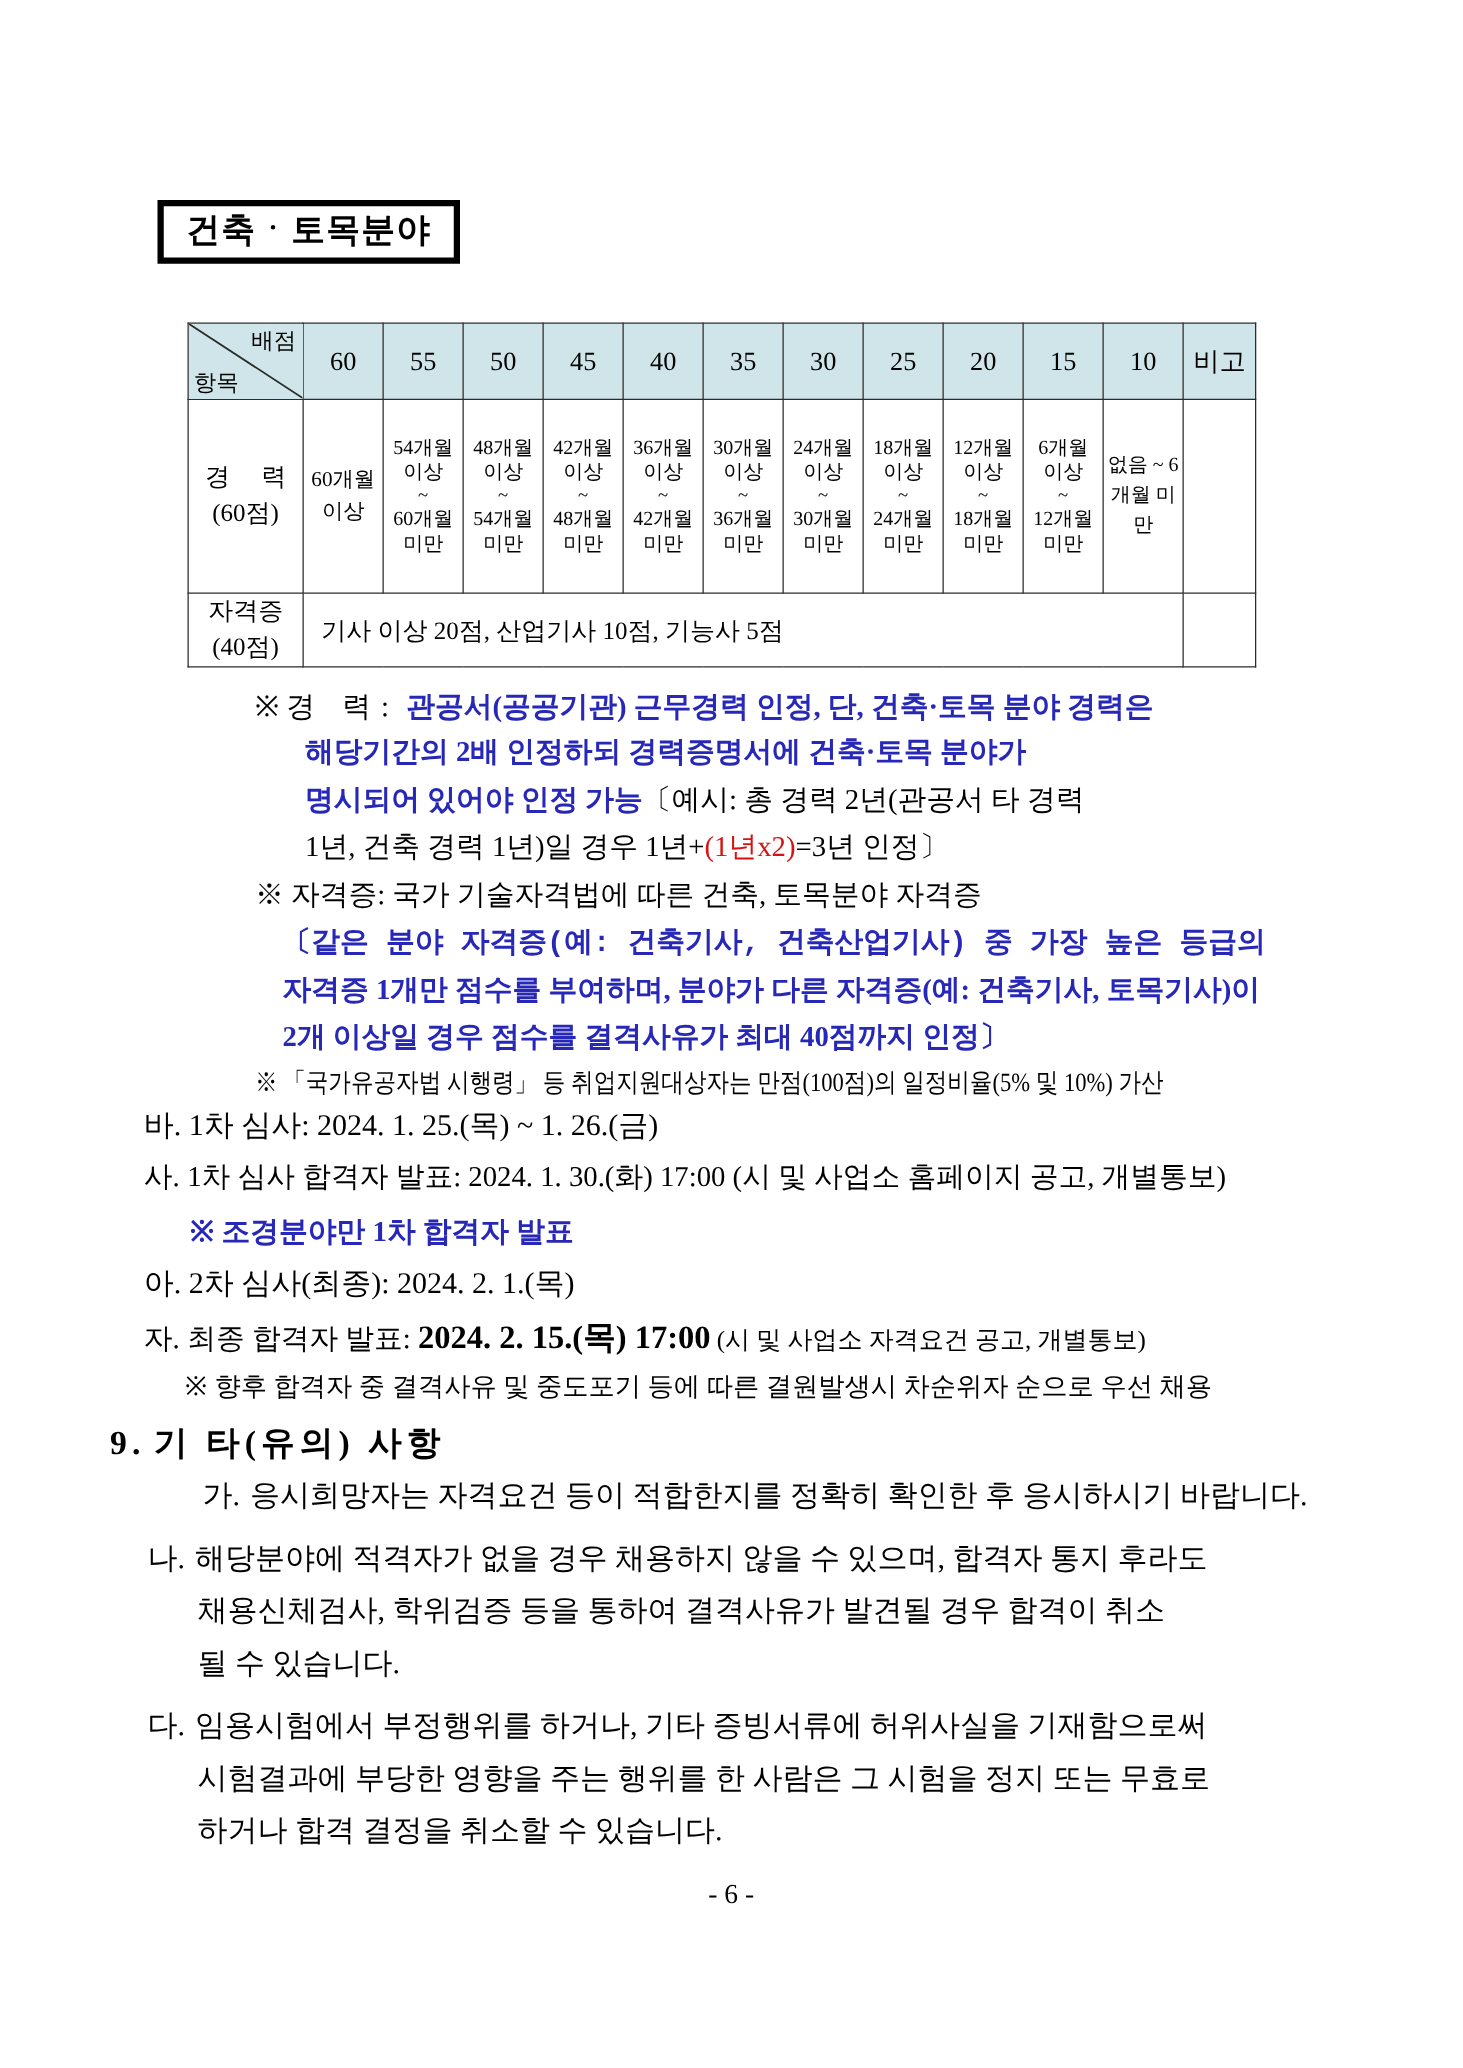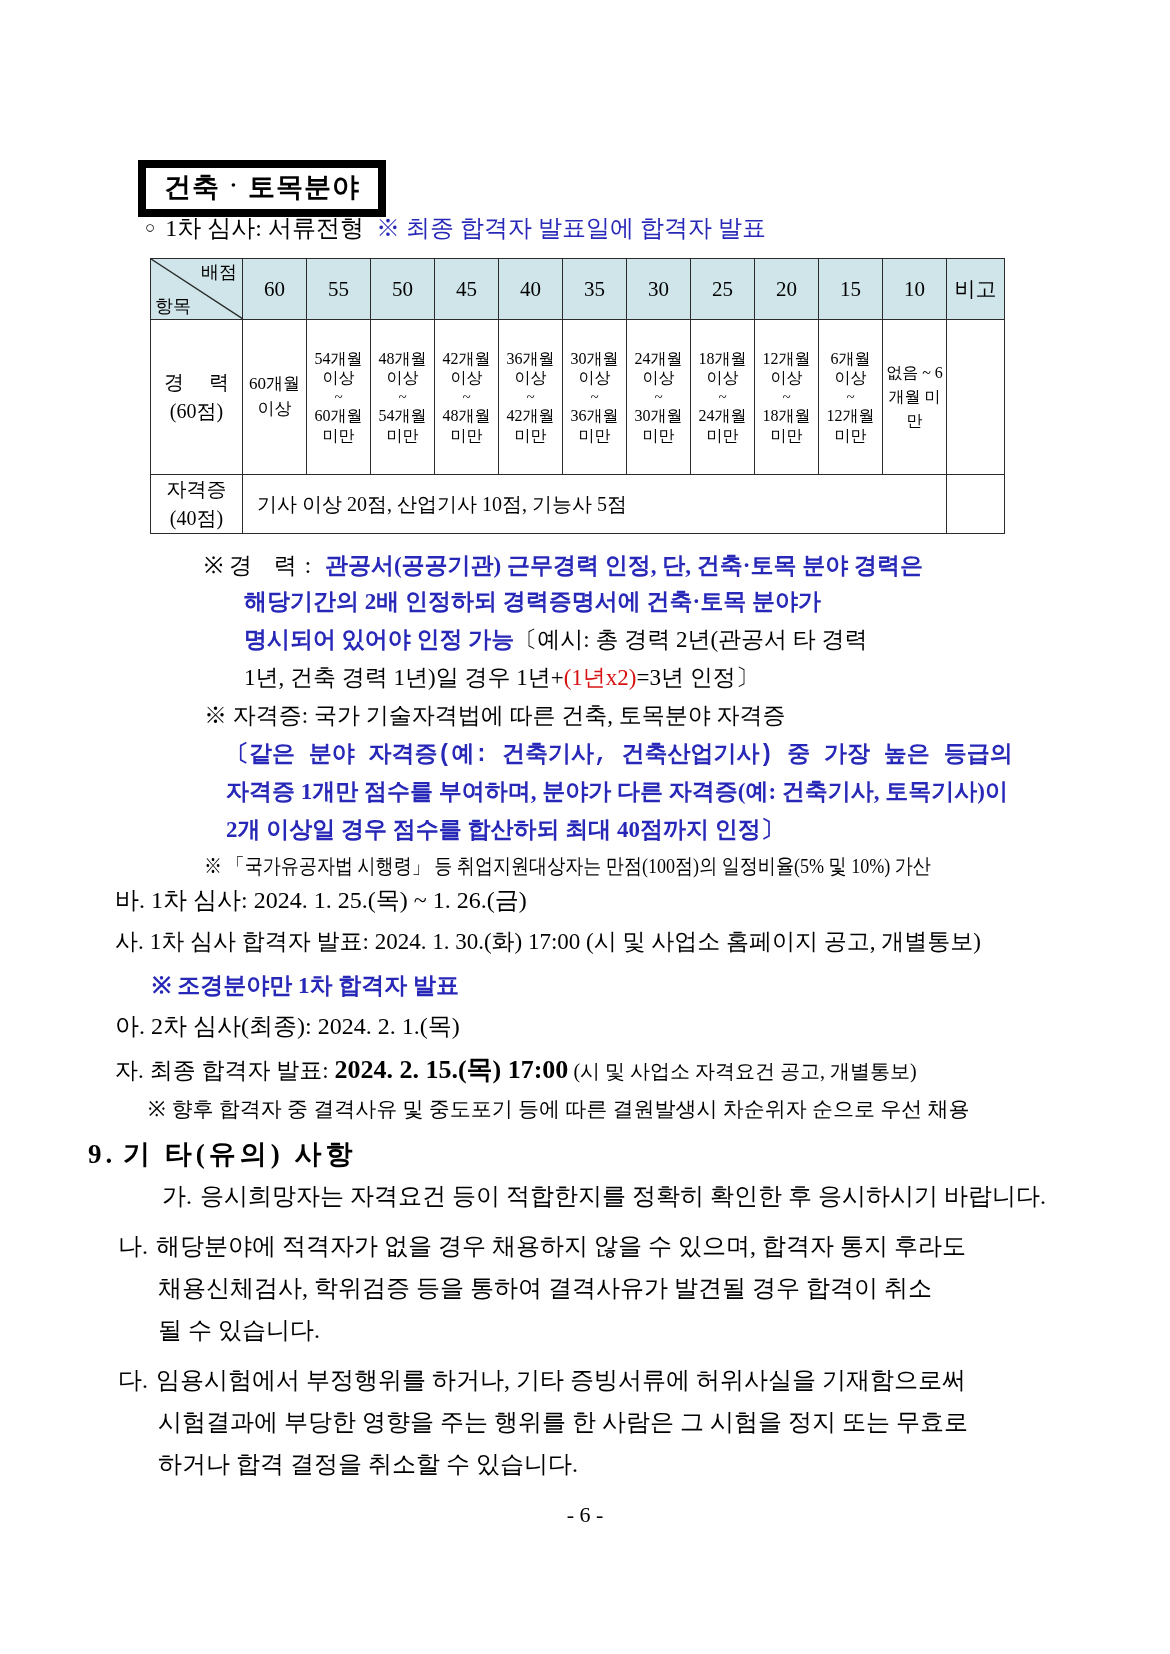--- a/index.html
+++ b/index.html
@@ -18,23 +18,23 @@
   .page {
     position: absolute;
     left: 0; top: 0;
     width: 1170px;
     height: 1654px;
   }
 
   
   .field-box {
     position: absolute;
-    left: 138px;
+    left: 126px;
     top: 160px;
-    border: 8px solid #000000;
+    border: 5px solid #000000;
     padding: 4px 18px 6px 18px;
     font-size: 27px;
     font-weight: bold;
     letter-spacing: 1px;
     line-height: 1.15;
   }
 
   
   .first-review-line {
     position: absolute;
@@ -212,23 +212,20 @@
 </style>
 </head>
 <body>
 
 <div class="page">
 
   <div class="field-box">
     <span>건축ㆍ토목분야</span>
   </div>
 
-  <div class="first-review-line">
-    <span class="circ">○</span><span>1차 심사: 서류전형</span>&nbsp; <span class="blue">※ 최종 합격자 발표일에 합격자 발표</span>
-  </div>
 
   <table class="score-table">
     <colgroup>
       <col style="width:92px">
       <col style="width:64px">
         <col style="width:64px">
         <col style="width:64px">
         <col style="width:64px">
       <col style="width:64px">
         <col style="width:64px">
@@ -377,21 +374,21 @@
     <div class="note-line n2 blue-b">해당기간의 2배 인정하되 경력증명서에 건축·토목 분야가</div>
     <div class="note-line n3">
       <span class="blue-b">명시되어 있어야 인정 가능</span><span>〔예시: 총 경력 2년(관공서 타 경력</span>
     </div>
     <div class="note-line n4">
       <span>1년, 건축 경력 1년)일 경우 1년+</span><span class="red">(1년x2)</span><span>=3년 인정〕</span>
     </div>
     <div class="note-line n5">※ 자격증: 국가 기술자격법에 따른 건축, 토목분야 자격증</div>
     <div class="note-line n6 blue-b">〔같은 분야 자격증(예: 건축기사, 건축산업기사) 중 가장 높은 등급의</div>
     <div class="note-line n7 blue-b">자격증 1개만 점수를 부여하며, 분야가 다른 자격증(예: 건축기사, 토목기사)이</div>
-    <div class="note-line n8 blue-b">2개 이상일 경우 점수를 합산하되 최대 40점까지 인정〕</div>
+    <div class="note-line n8 blue-b">2개 이상일 경우 점수를 결격사유가 최대 40점까지 인정〕</div>
     <div class="note-line n9">
       <span class="narrow">※ 「국가유공자법 시행령」 등 취업지원대상자는 만점(100점)의 일정비율(5% 및 10%) 가산</span>
     </div>
   </div>
 
   <div class="items">
     <div class="item it1">
       <span class="mk">바.</span><span>1차 심사: 2024. 1. 25.(목) ~ 1. 26.(금)</span>
     </div>
     <div class="item it2">

